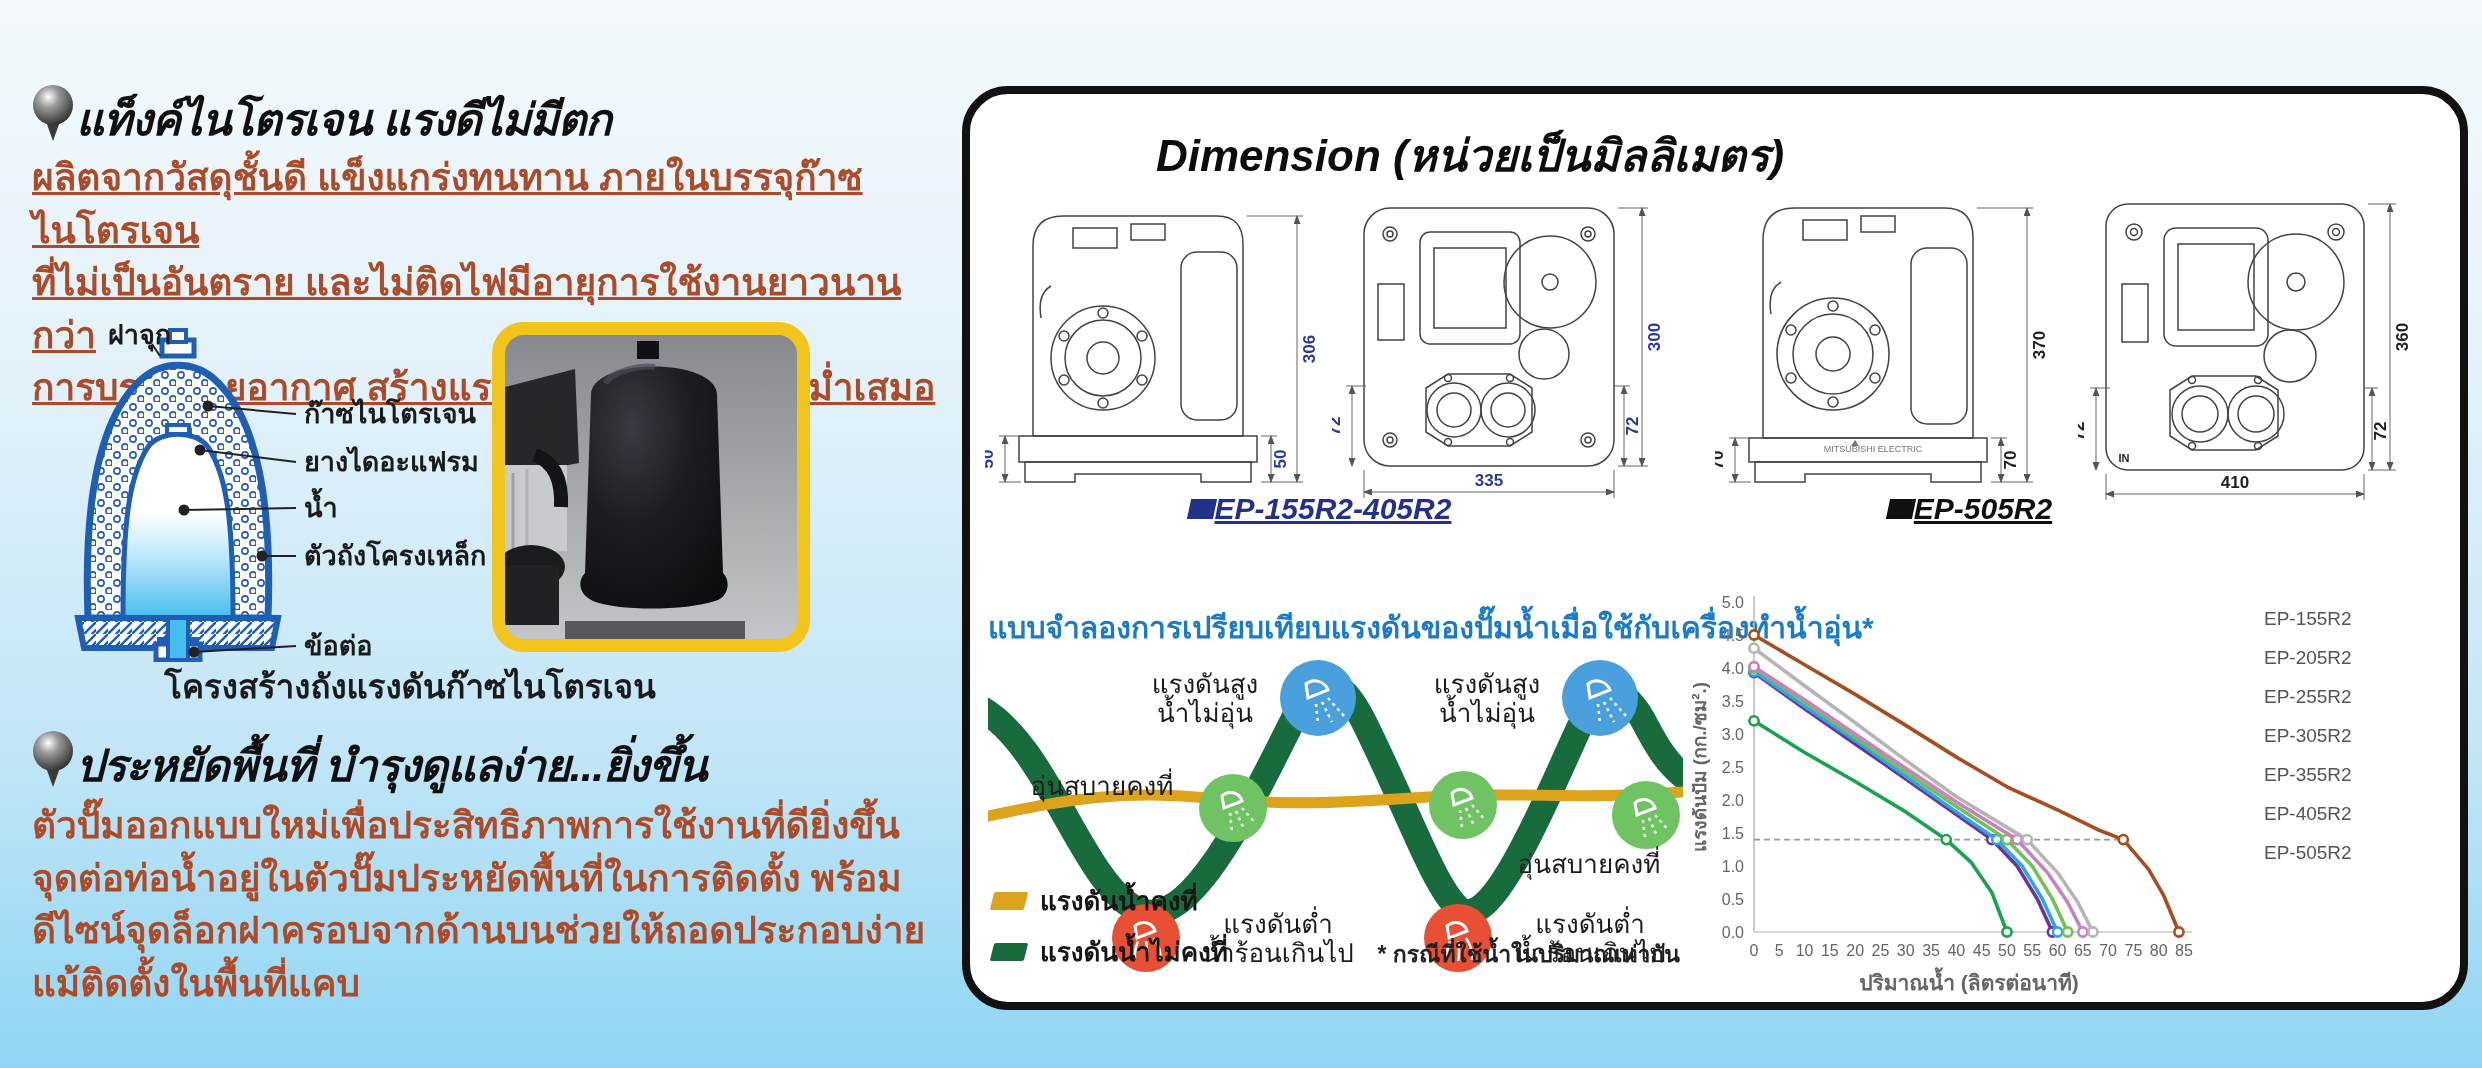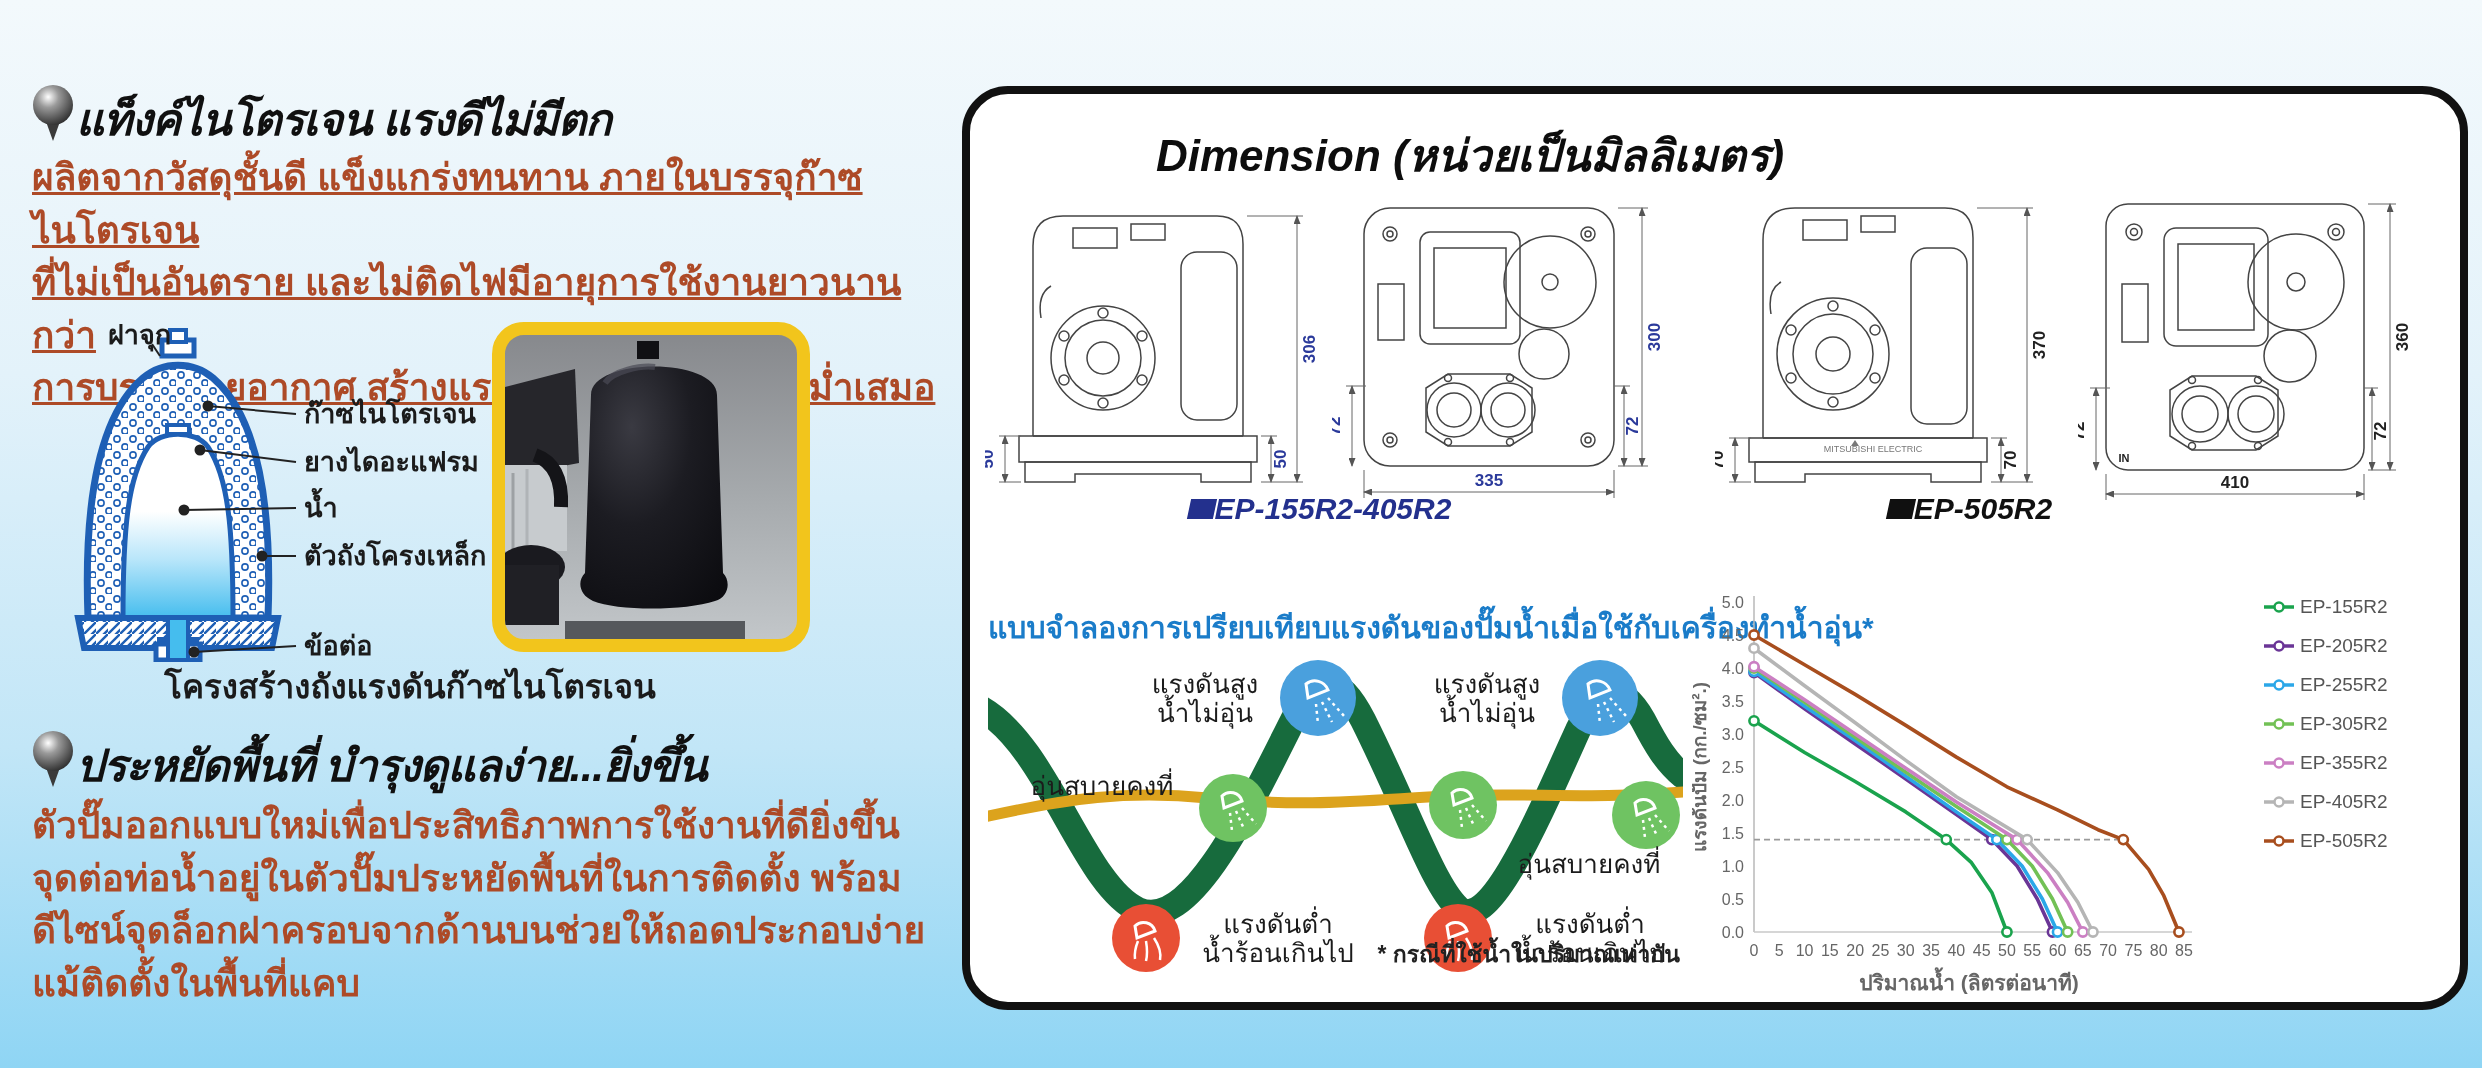--- a/index.html
+++ b/index.html
@@ -13,31 +13,31 @@
   .h-row{display:flex;align-items:flex-start;gap:0;}
   .headline{font-size:44px;font-weight:bold;font-style:italic;color:#101010;letter-spacing:-1px;white-space:nowrap;}
   .bodytext{font-size:37px;font-weight:bold;color:#ad4a27;line-height:1.42;white-space:pre-line;}
   .caption{font-size:33px;font-weight:bold;color:#1b1b1b;text-align:center;}
   
   .panel{
     position:absolute;left:962px;top:86px;width:1506px;height:924px;
     background:#ffffff;border:8px solid #111111;border-radius:46px;box-sizing:border-box;
   }
   .dim-title{font-size:44px;font-weight:bold;font-style:italic;color:#0d0d0d;text-align:center;white-space:nowrap;}
-  .model-label{font-size:30px;font-weight:bold;font-style:italic;white-space:nowrap;display:flex;align-items:center;gap:0;justify-content:center;}
+  .model-label{font-size:30px;font-weight:bold;font-style:italic;white-space:nowrap;display:flex;align-items:center;gap:0;justify-content:center;text-decoration:underline;}
   .model-sq{display:inline-block;width:26px;height:20px;transform:skewX(-12deg);}
   .tech text{font-family:"Liberation Sans","DejaVu Sans",sans-serif;}
   .wave-title{font-size:30px;font-weight:bold;color:#1a7cc9;white-space:nowrap;}
   .wave-label{font-size:26px;font-weight:normal;color:#1b1b1b;line-height:1.12;text-align:center;white-space:pre-line;}
   .legend-row{display:flex;align-items:center;gap:14px;}
   .legend-sw{width:34px;height:18px;transform:skewX(-14deg);border-radius:2px;}
   .legend-txt{font-size:26px;font-weight:bold;color:#161616;white-space:nowrap;}
   .footnote{font-size:23px;font-weight:bold;color:#222;text-align:right;white-space:nowrap;}
   .chart-title{font-size:23px;font-weight:bold;color:#8a8a8a;text-decoration:underline;text-align:center;white-space:nowrap;}
-  .chart-legend-item{display:flex;align-items:center;gap:6px;height:26px;margin-bottom:13px;}
+  .chart-legend-item{display:flex;align-items:center;gap:14px;height:26px;margin-bottom:13px;flex-direction:column;}
   .chart-legend-label{font-size:19px;color:#555;white-space:nowrap;}
   .photo{
     position:absolute;left:492px;top:322px;width:318px;height:330px;box-sizing:border-box;
     border:13px solid #f2c51c;border-radius:32px;overflow:hidden;
     background:linear-gradient(180deg,#87898d 0%,#a7abae 55%,#c2c6c9 100%);
   }
 </style>
 </head>
 <body>
 
@@ -425,20 +425,30 @@
       <div class="abs wave-label" style="left:430px;top:66px;width:138px;">แรงดันสูง
 น้ำไม่อุ่น</div>
       <div class="abs wave-label" style="left:28px;top:168px;width:172px;">อุ่นสบายคงที่</div>
       <div class="abs wave-label" style="left:508px;top:246px;width:186px;">อุ่นสบายคงที่</div>
       <div class="abs wave-label" style="left:200px;top:306px;width:180px;">แรงดันต่ำ
 น้ำร้อนเกินไป</div>
       <div class="abs wave-label" style="left:512px;top:306px;width:180px;">แรงดันต่ำ
 น้ำร้อนเกินไป</div>
     </div>
 
+    <div class="abs" style="left:22px;top:786px;">
+      <div class="legend-row" style="margin-bottom:10px;">
+        <span class="legend-sw" style="background:#dca31d;"></span>
+        <span class="legend-txt">แรงดันน้ำคงที่</span>
+      </div>
+      <div class="legend-row">
+        <span class="legend-sw" style="background:#176b3d;"></span>
+        <span class="legend-txt">แรงดันน้ำไม่คงที่</span>
+      </div>
+    </div>
 
     <div class="abs footnote" style="left:400px;top:842px;width:310px;">* กรณีที่ใช้น้ำในปริมาณเท่ากัน</div>
 
     <div class="abs" style="left:722px;top:448px;width:775px;height:470px;">
       <svg id="chart-svg" class="abs" style="left:0;top:28px;" width="560" height="430" viewBox="0 0 560 430">
           <line x1="62" y1="26" x2="62" y2="362" stroke="#b8b8b8" stroke-width="1.5"></line>
           <line x1="62" y1="362" x2="500" y2="362" stroke="#c8c8c8" stroke-width="1.5"></line>
           <text x="62" y="386" font-size="16" fill="#666" text-anchor="middle">0</text>
           <text x="87.29411764705883" y="386" font-size="16" fill="#666" text-anchor="middle">5</text>
           <text x="112.58823529411765" y="386" font-size="16" fill="#666" text-anchor="middle">10</text>

